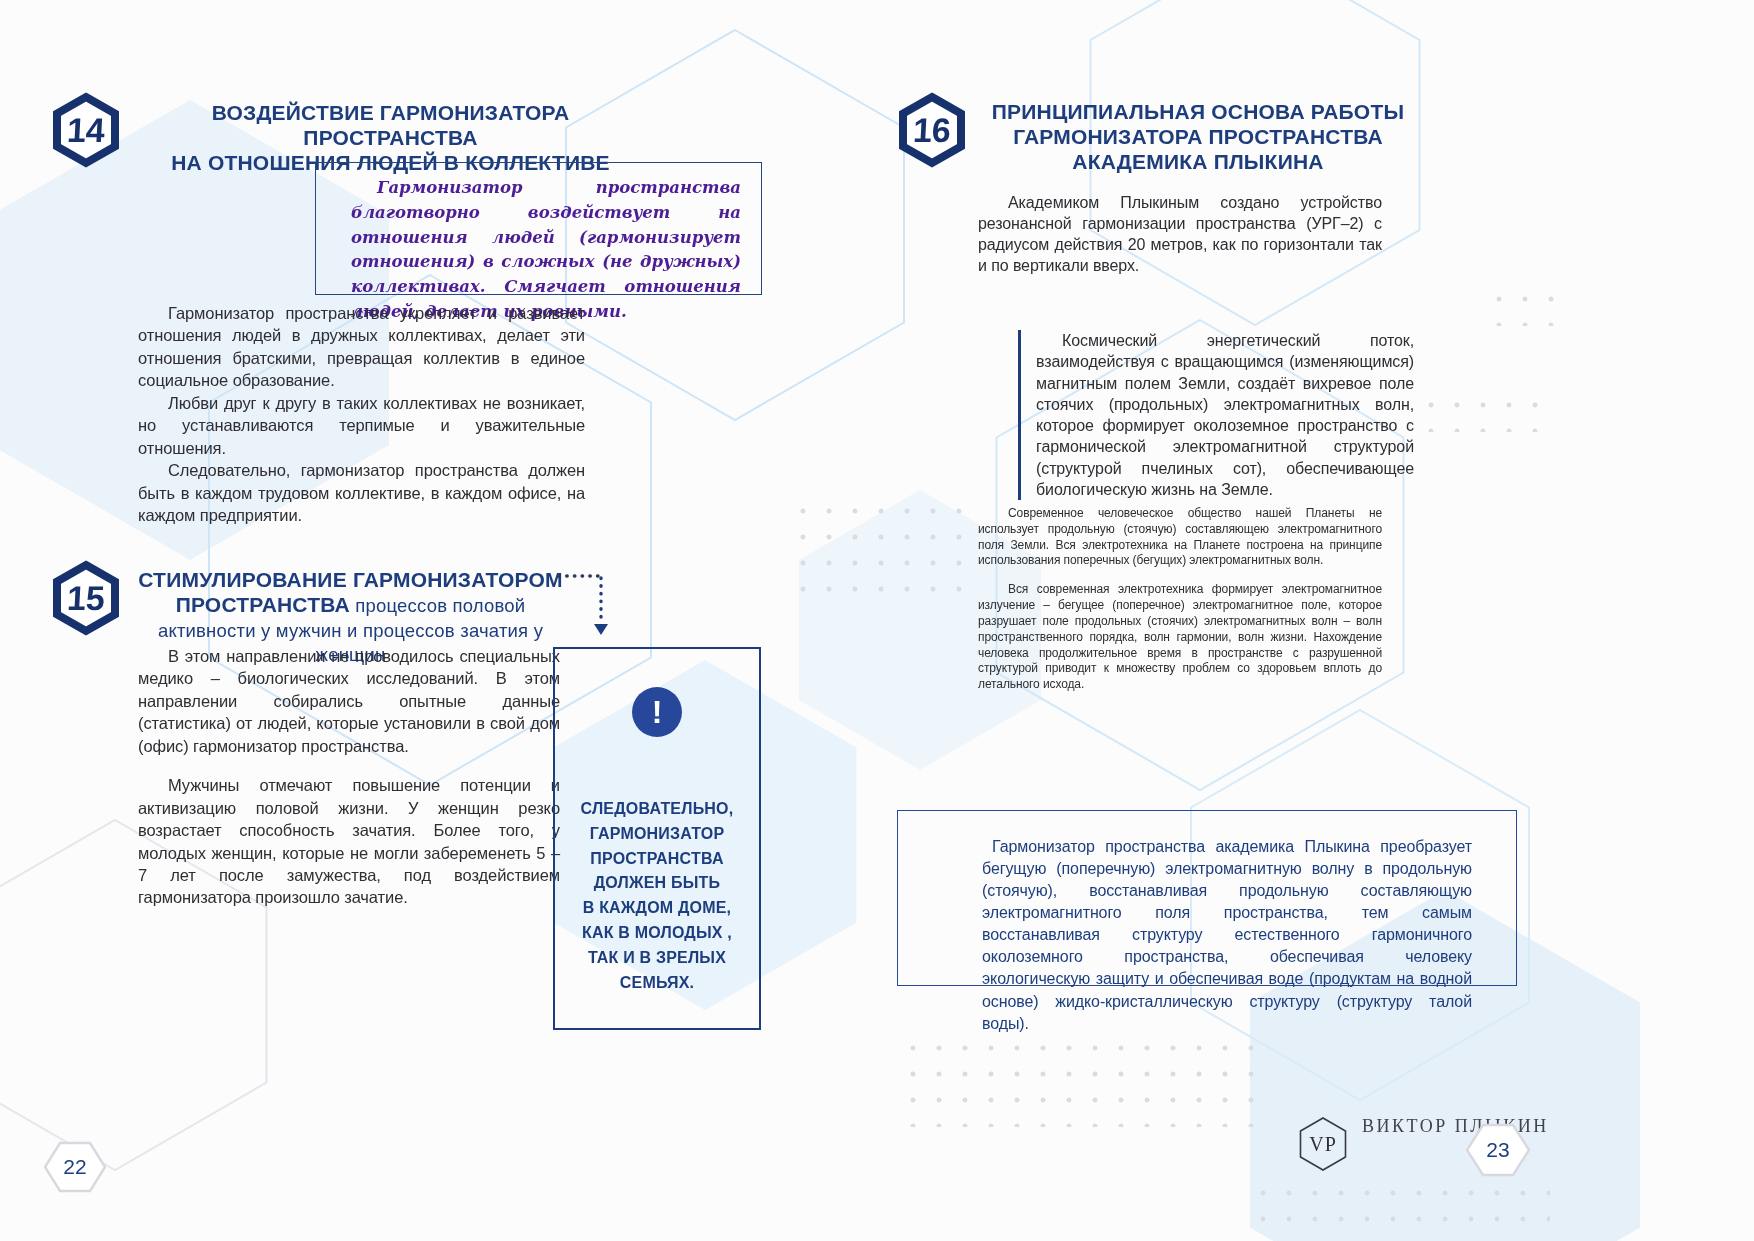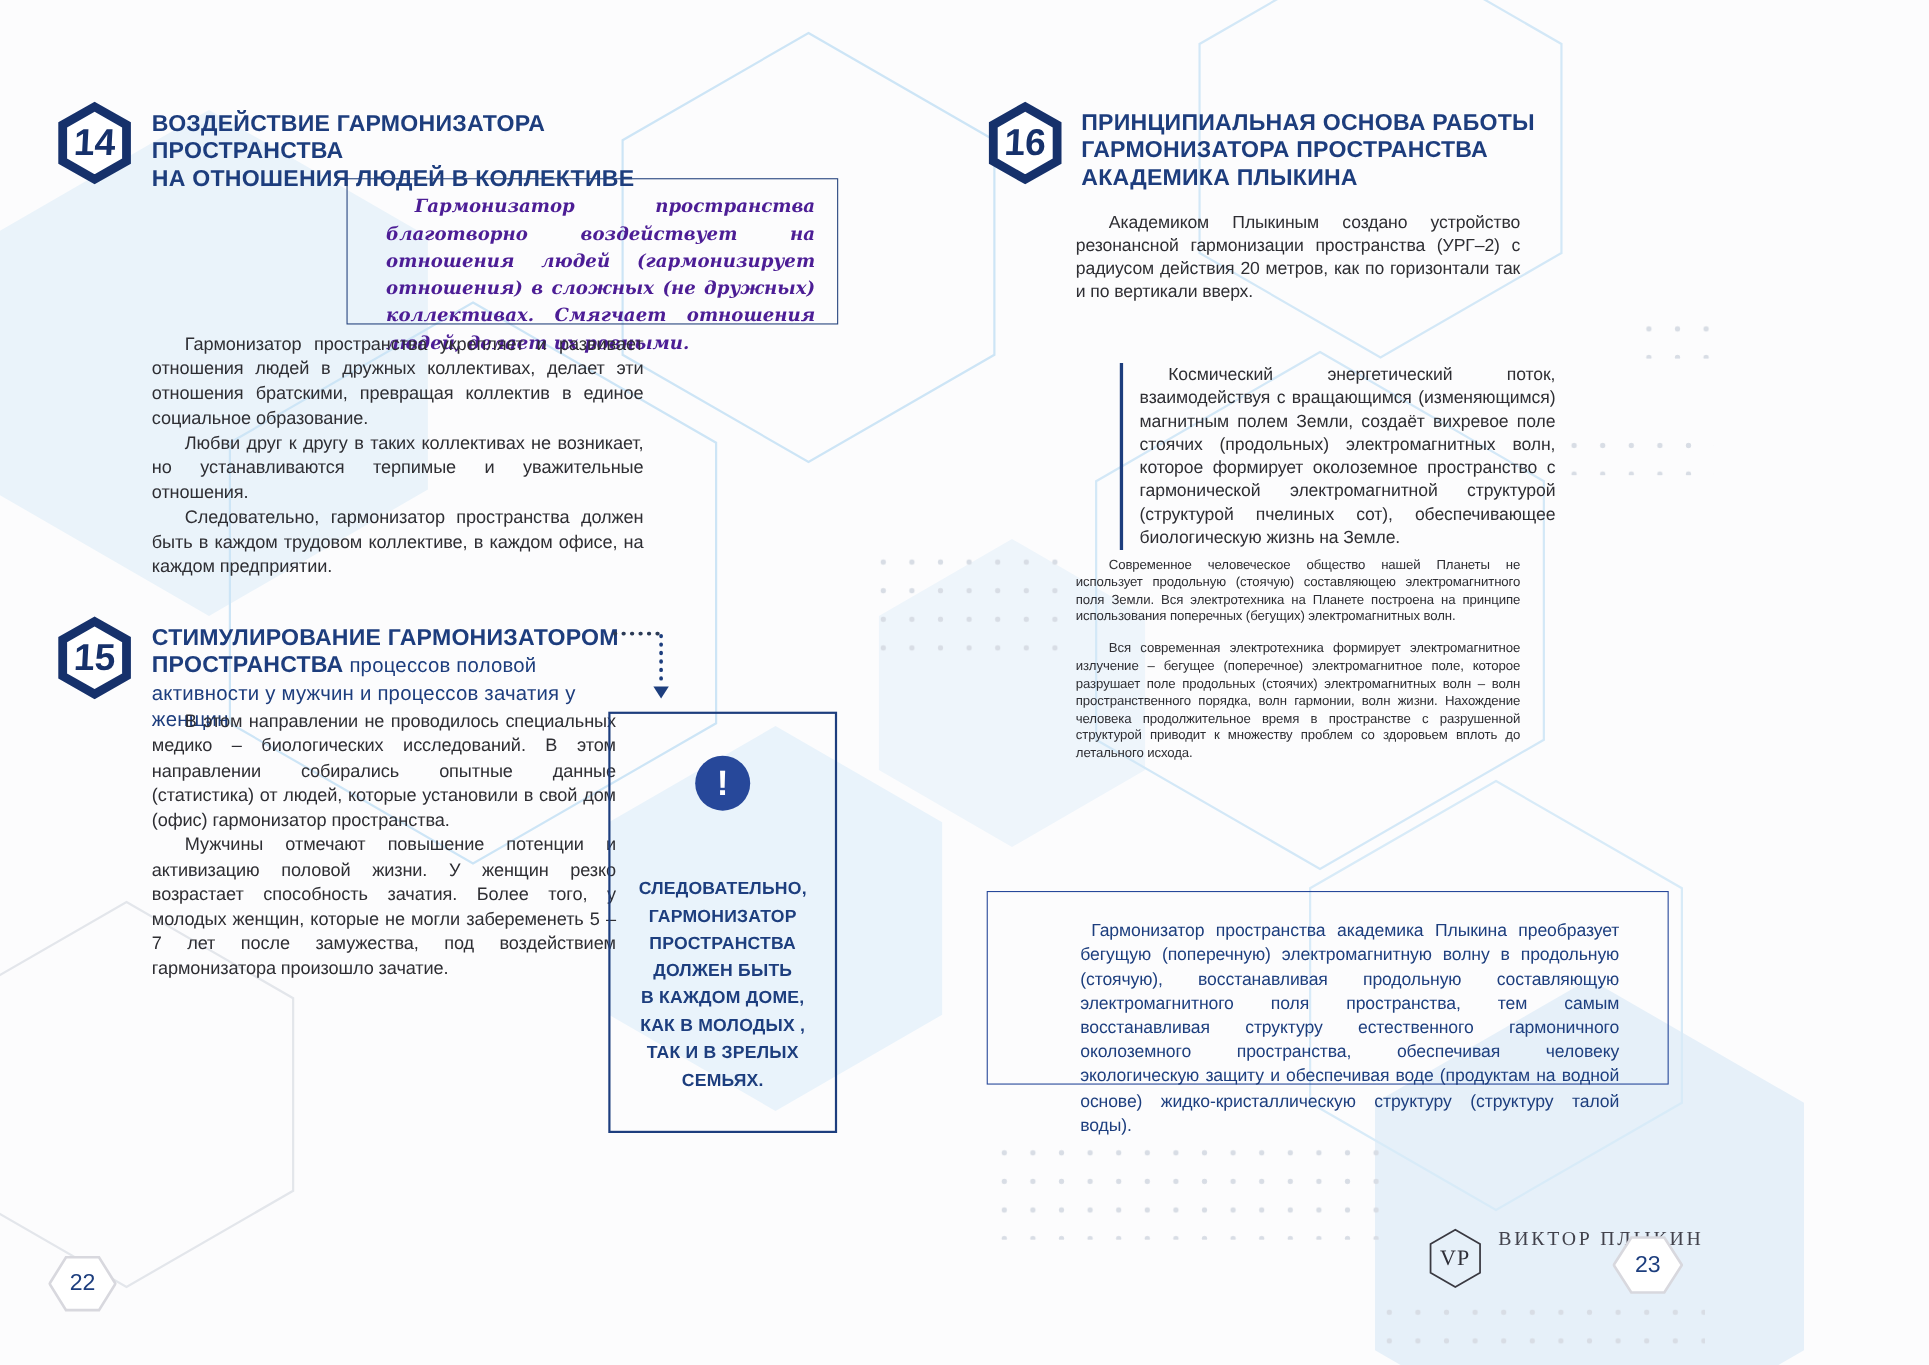--- a/index.html
+++ b/index.html
@@ -22,42 +22,42 @@
   .badge .num{
     position:absolute;left:0;top:0;width:100%;height:100%;
     display:flex;align-items:center;justify-content:center;
     font-size:34px;font-weight:bold;color:#16316b;
     transform:skewX(-3deg);
   }
 
   .sec-title{
     position:absolute;
     color:#1d3d7d;font-weight:bold;font-size:21px;line-height:1.18;
-    letter-spacing:.2px;white-space:pre-line;
+    letter-spacing:.2px;white-space:pre-line;text-align:center;
   }
   .sec-title .t-reg{font-weight:normal;font-size:18.5px;}
 
   .quote-box{
     position:absolute;left:315px;top:162px;width:447px;height:133px;
     border:1.6px solid #27457f;box-sizing:border-box;
     padding:13px 20px 10px 35px;
     font-family:"DejaVu Serif","Liberation Serif",serif;
     font-style:italic;font-weight:bold;
     color:#4c1d95;font-size:16.5px;line-height:1.5;
     text-align:justify;text-align-last:left;
   }
   .quote-box p{margin:0;text-indent:26px;}
 
   .body-col{
     position:absolute;
     font-size:16.5px;line-height:1.36;letter-spacing:-.1px;
     text-align:justify;text-align-last:left;
   }
   .body-col p{margin:0;text-indent:30px;}
-  .body-col p.gap{}
+  .body-col p.gap{margin-top:17px;}
 
   .concept-block{
     position:absolute;left:1018px;top:330px;width:396px;
     border-left:3px solid #1d3e7e;
     padding-left:15px;box-sizing:border-box;
     font-size:16px;line-height:1.33;letter-spacing:-.1px;
     text-align:justify;text-align-last:left;
   }
   .concept-block p{margin:0;text-indent:26px;}
 

